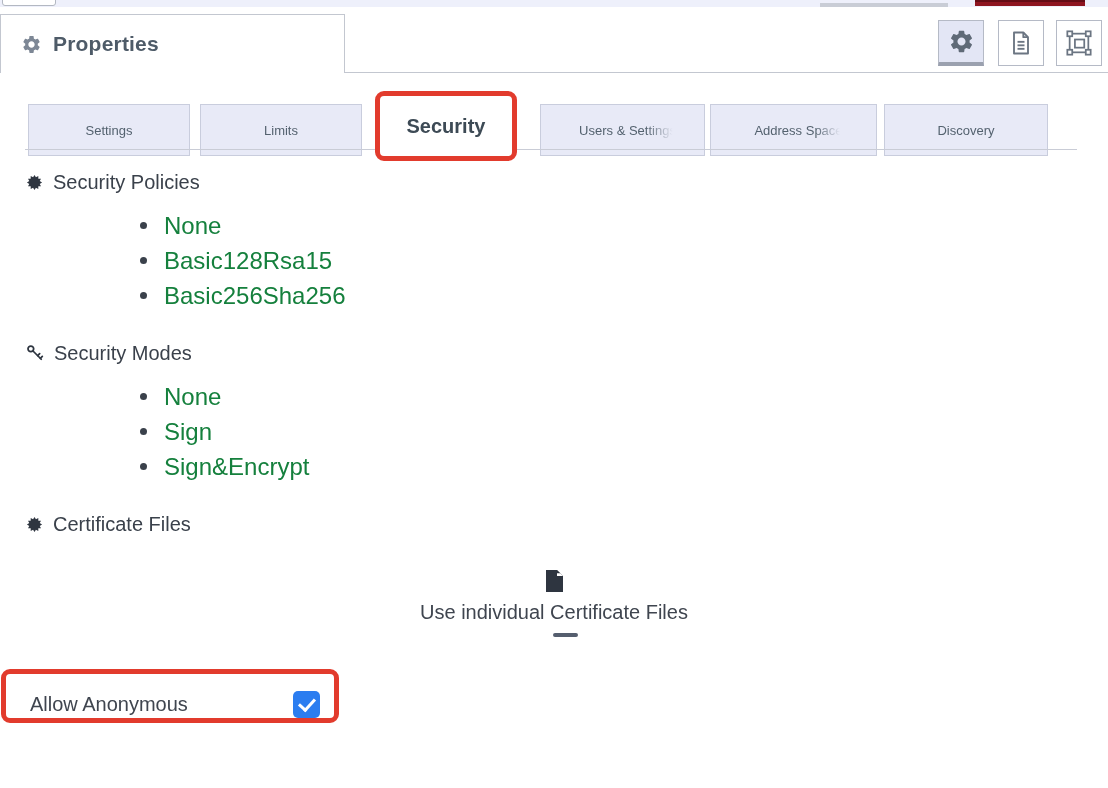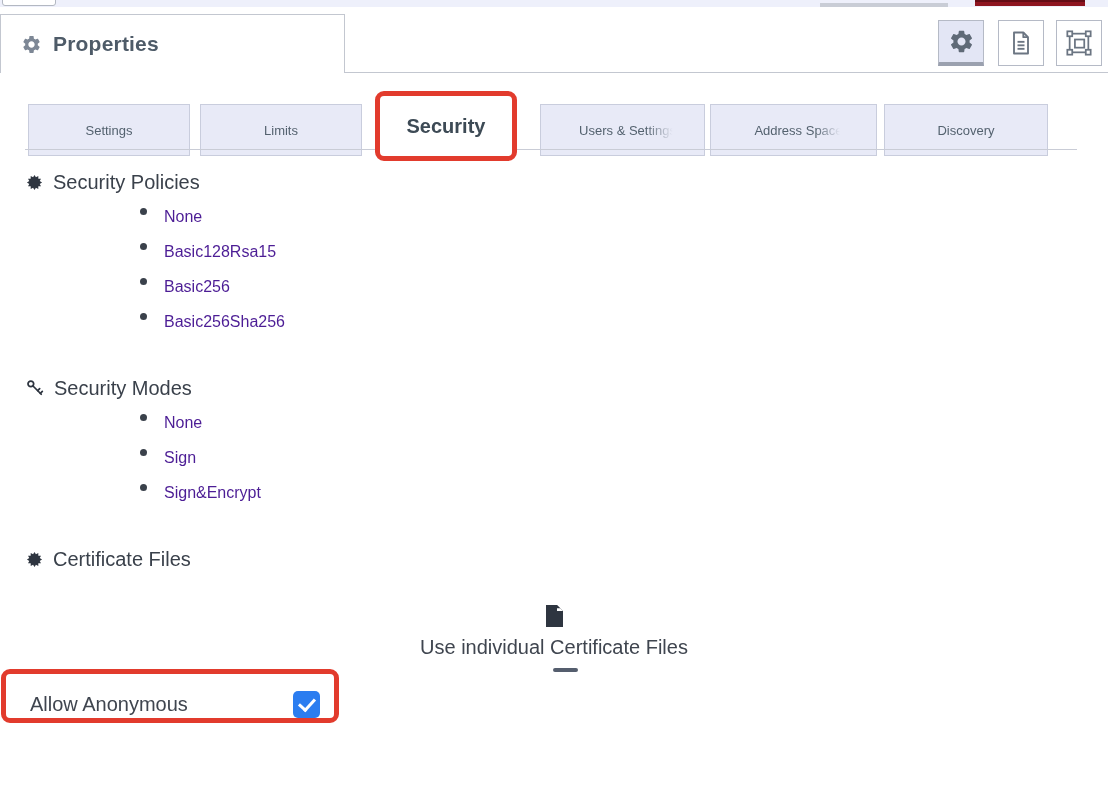--- a/index.html
+++ b/index.html
@@ -64,21 +64,21 @@
     display:flex; align-items:center; justify-content:center;
   }
   .security-annotation .lbl { font-size:20px; font-weight:bold; color:#3d4a55; }
 
   
   .content { position:absolute; top:162px; left:25px; width:1058px; }
   .sec-header { display:flex; align-items:center; gap:9px; height:24px; font-size:20px; color:#353c46; }
   .sec-header .ttl { color:#3a414b; }
   .mt8 { margin-top:8px; } .mt28 { margin-top:28px; }
   ul.plist { margin:14px 0 0 115px; list-style:none; }
-  ul.plist li { display:flex; height:35px; font-size:16px; color:#4c1d95; }
+  ul.plist li { display:flex; align-items:center; height:35px; font-size:24px; color:#15803d; }
   .dot { width:7px; height:7px; border-radius:50%; background:#3a414b; margin-right:17px; flex:none; }
 
   .field-row { display:flex; align-items:center; margin-top:34px; height:36px; font-size:20px; color:#3f454f; gap:9px;flex-direction:column; }
   .cb { width:25px; height:25px; border:2px solid #555e6e; border-radius:5px; background:#fff; margin-left:22px; cursor:pointer; }
 
   .allow-annotation {
     position:absolute; top:669px; left:1px; width:338px; height:54px;
     border:5px solid #e23b2d; border-radius:9px; background:#fff;
     display:flex; align-items:center; padding:16px 14px 0 24px;
   }
@@ -182,24 +182,20 @@
       <li>
           <span class="dot"></span>
           <span>None</span>
         </li>
       <li>
           <span class="dot"></span>
           <span>Basic128Rsa15</span>
         </li>
       <li>
           <span class="dot"></span>
-          <span>Basic256</span>
-        </li>
-      <li>
-          <span class="dot"></span>
           <span>Basic256Sha256</span>
         </li>
     </ul>
 
     <div class="sec-header mt28">
       <span class="icon">
         <svg width="20" height="20" viewBox="0 0 24 24" fill="none" stroke="#2e3540" stroke-width="2.1" stroke-linecap="round">
           <circle cx="7" cy="7" r="3.4"></circle>
           <path d="M9.6 9.6 L19.5 19.5"></path>
           <path d="M15.2 15.2 L17.6 12.8"></path>

